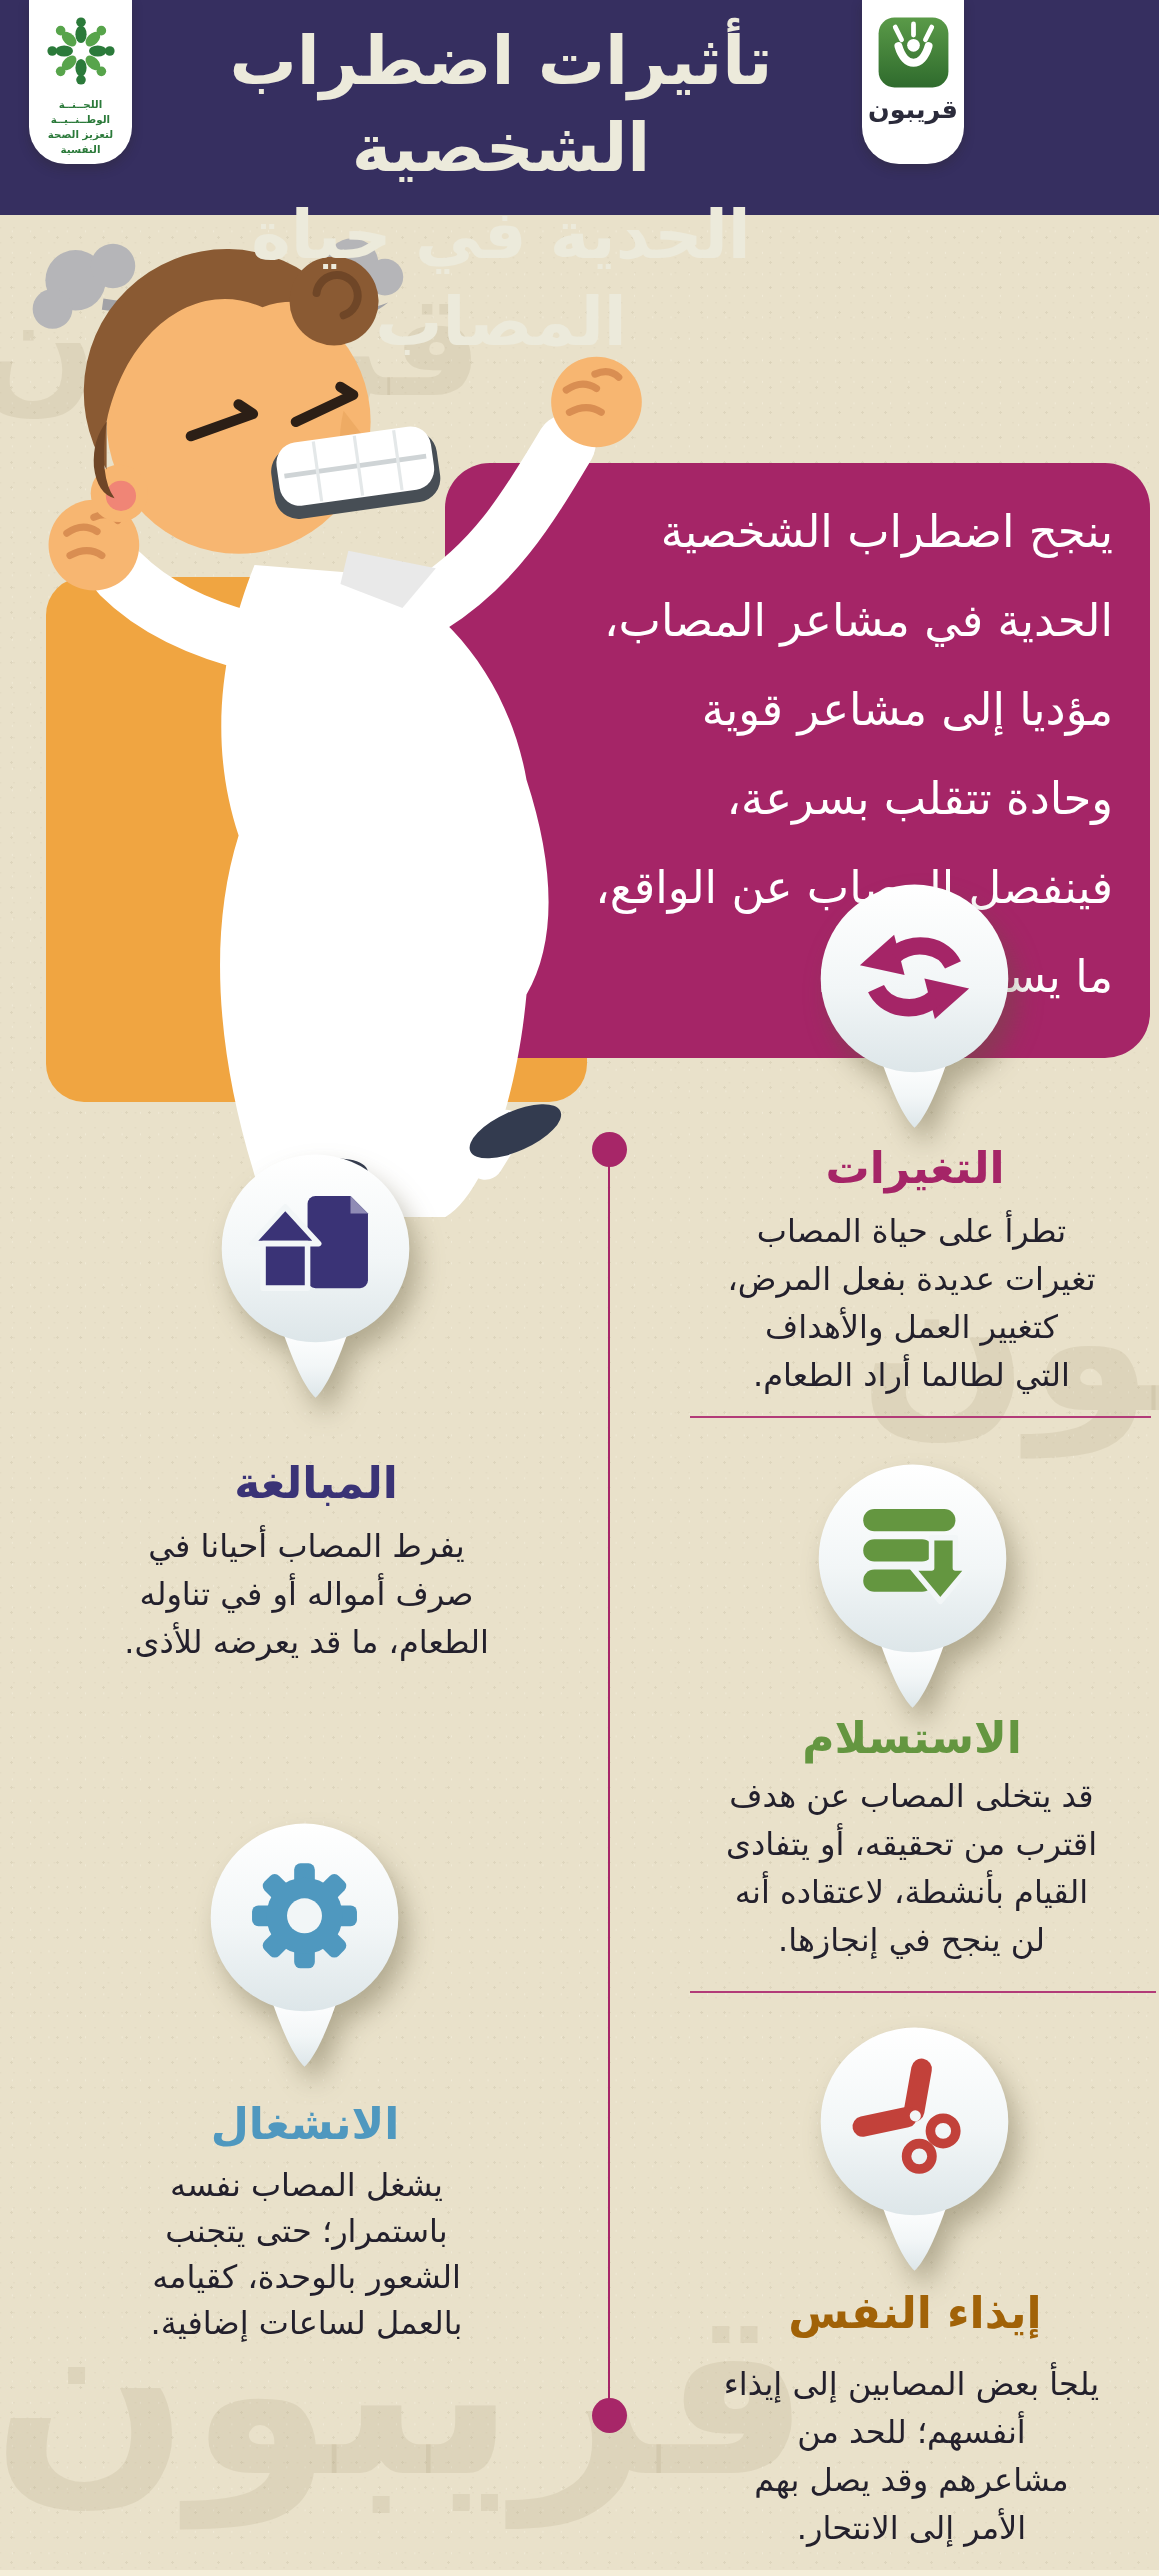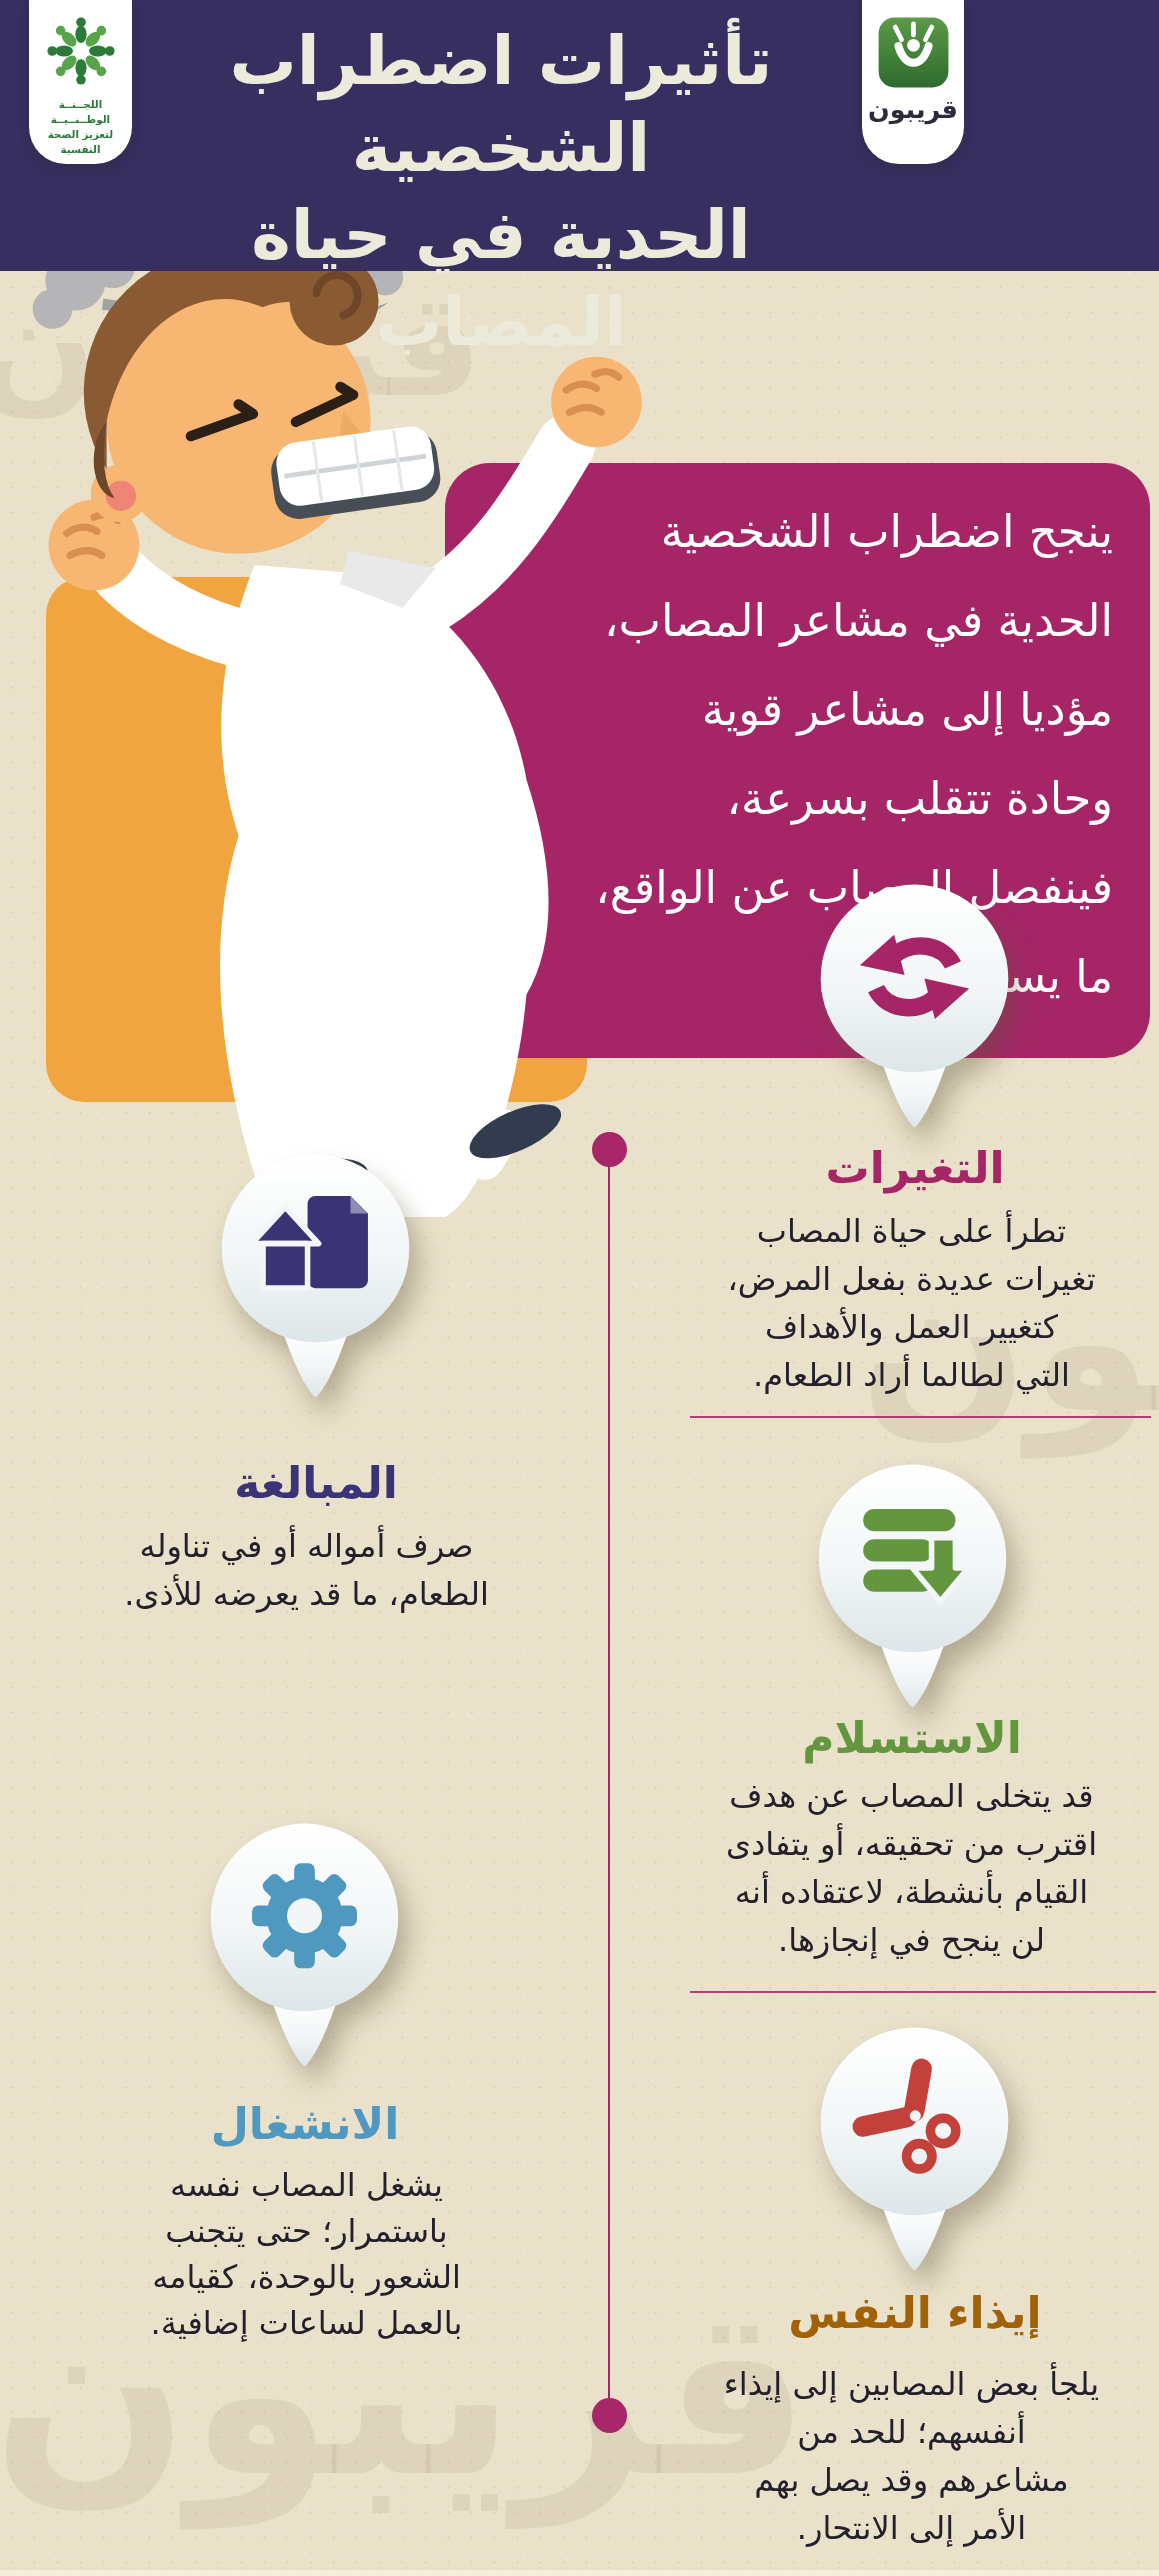--- a/index.html
+++ b/index.html
@@ -13,21 +13,21 @@
     background-image:
       radial-gradient(rgba(120,108,78,.10) 1.2px, transparent 1.3px),
       radial-gradient(rgba(120,108,78,.07) 0.8px, transparent 0.9px),
       radial-gradient(rgba(255,252,240,.35) 0.8px, transparent 1px);
     background-size:23px 25px, 13.5px 15px, 18.3px 21.5px;
     background-position:0 0, 7.2px 10.3px, 3.2px 5.6px;
   }
   .paper-edge{position:absolute;left:0;bottom:0;width:100%;height:5.6px;background:#f4eed9;z-index:6;}
 
   
-  .topbar{position:absolute;left:0;top:0;width:100%;height:271px;background:#362f60;z-index:5;}
+  .topbar{position:absolute;left:0;top:0;width:100%;height:215px;background:#362f60;z-index:5;}
   .main-title{
     position:absolute;left:151px;top:17.5px;width:700px;text-align:center;
     color:#eceadb;font-size:67px;font-weight:bold;line-height:87px;
   }
   .badge{position:absolute;top:0;background:#ffffff;border-radius:0 0 37px 37px;
          box-shadow:0 4.8px 11px rgba(40,35,20,.25);text-align:center;}
   .badge-left{left:29px;width:103px;height:164px;}
   .badge-right{left:862px;width:102px;height:164px;}
   .org-name{color:#2b7a3a;font-size:10.3px;font-weight:bold;line-height:15px;margin-top:3.2px;}
   .app-label{color:#2b2b3b;font-size:25.4px;font-weight:bold;margin-top:1.6px;}
@@ -347,20 +347,21 @@
 <div class="sec-title t-selfharm" dir="rtl">إيذاء النفس</div>
 
 <div class="sec-text x-changes" dir="rtl">
   <div>تطرأ على حياة المصاب</div>
   <div>تغيرات عديدة بفعل المرض،</div>
   <div>كتغيير العمل والأهداف</div>
   <div>التي لطالما أراد الطعام.</div>
 </div>
 
 <div class="sec-text x-exaggeration" dir="rtl">
+  <div>يفرط المصاب أحيانا في</div>
   <div>صرف أمواله أو في تناوله</div>
   <div>الطعام، ما قد يعرضه للأذى.</div>
 </div>
 
 <div class="sec-text x-surrender" dir="rtl">
   <div>قد يتخلى المصاب عن هدف</div>
   <div>اقترب من تحقيقه، أو يتفادى</div>
   <div>القيام بأنشطة، لاعتقاده أنه</div>
   <div>لن ينجح في إنجازها.</div>
 </div>

